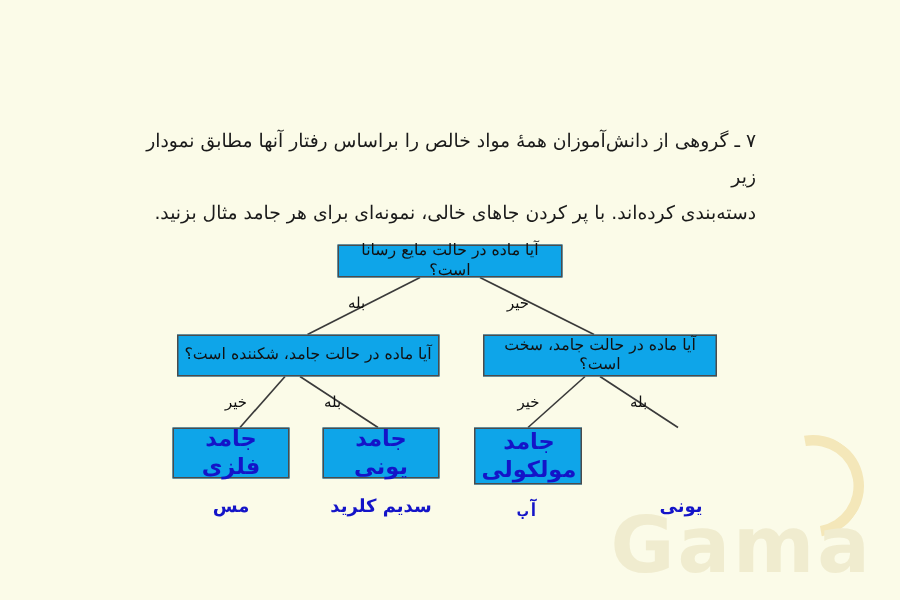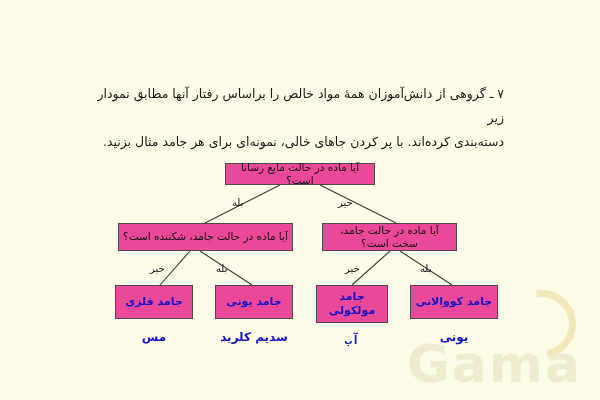--- a/index.html
+++ b/index.html
@@ -59,36 +59,36 @@
   .diagram {
     position: absolute;
     top: 155px;
     left: 0;
     right: 0;
     height: 220px;
   }
   .node {
     position: absolute;
     box-sizing: border-box;
-    background: #ec4899;
+    background: #0ea5e9;
     border: 1px solid #4b4b4b;
     color: #111;
     font-size: 10.5px;
     display: flex;
     align-items: center;
-    justify-content: center;
+    justify-content: flex-end;
     text-align: center;
     direction: rtl;
     padding: 2px 4px;
     line-height: 1.25;
   }
   .node.leaf {
     color: #1414c8;
     font-weight: bold;
-    font-size: 11px;
+    font-size: 15px;
   }
   .edge-label {
     position: absolute;
     font-size: 10px;
     color: #111;
     direction: rtl;
     background: transparent;
   }
   .answer {
     position: absolute;
@@ -142,42 +142,39 @@
       <span>آیا ماده در حالت مایع رسانا است؟</span>
     </div>
 
     <div class="edge-label" style="left:232px; top:42px;">بله</div>
     <div class="edge-label" style="left:338px; top:42px;">خیر</div>
 
     <div class="node" style="left:118px; top:68px; width:175px; height:28px;">
       <span>آیا ماده در حالت جامد، شکننده است؟</span>
     </div>
 
-    <div class="node" style="left:322px; top:68px; width:135px; height:28px;">
+    <div class="node" style="left:322px; top:68px; width:156px; height:28px;">
       <span>آیا ماده در حالت جامد، سخت است؟</span>
     </div>
 
     <div class="edge-label" style="left:150px; top:108px;">خیر</div>
     <div class="edge-label" style="left:216px; top:108px;">بله</div>
 
     <div class="edge-label" style="left:345px; top:108px;">خیر</div>
     <div class="edge-label" style="left:420px; top:108px;">بله</div>
 
     <div class="node leaf" style="left:115px; top:130px; width:78px; height:34px;">
       <span>جامد فلزی</span>
     </div>
     <div class="node leaf" style="left:215px; top:130px; width:78px; height:34px;">
       <span>جامد یونی</span>
     </div>
     <div class="node leaf" style="left:316px; top:130px; width:72px; height:38px;">
       <span>جامد مولکولی</span>
     </div>
-    <div class="node leaf" style="left:410px; top:130px; width:88px; height:34px;">
-      <span>جامد کووالانی</span>
-    </div>
 
     <div class="answer" style="left:115px; top:175px; width:78px;">مس</div>
     <div class="answer" style="left:205px; top:175px; width:98px;text-align:center;">سدیم کلرید</div>
     <div class="answer" style="left:316px; top:178px; width:72px;font-family:Liberation Mono, monospace;">آب</div>
     <div class="answer" style="left:410px; top:175px; width:88px;">یونی</div>
 
   </div>
 </div>
 
 </body></html>

